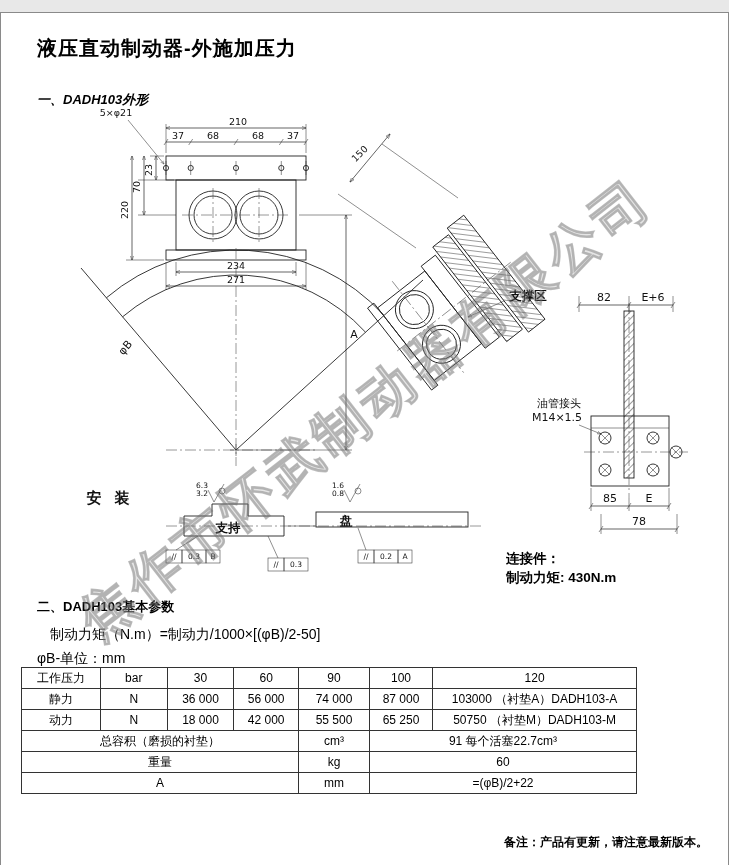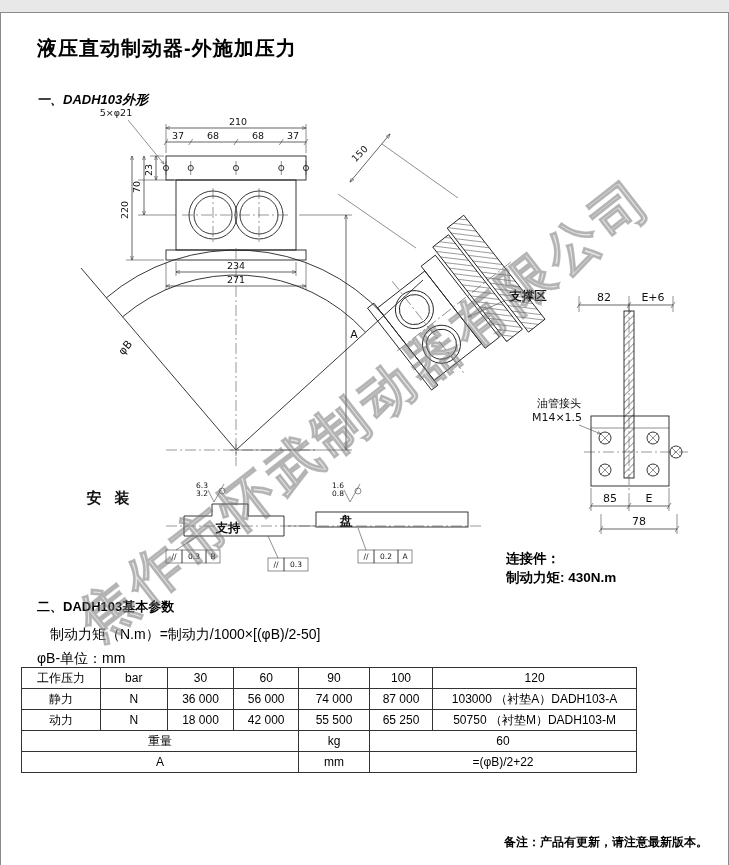--- a/index.html
+++ b/index.html
@@ -318,20 +318,25 @@
     <tr>
       <td>动力</td>
       <td>N</td>
       <td>18 000</td>
       <td>42 000</td>
       <td>55 500</td>
       <td>65 250</td>
       <td>50750 （衬垫M）DADH103-M</td>
     </tr>
     <tr>
+      <td colspan="4">总容积（磨损的衬垫）</td>
+      <td>cm³</td>
+      <td colspan="2">91  每个活塞22.7cm³</td>
+    </tr>
+    <tr>
       <td colspan="4">重量</td>
       <td>kg</td>
       <td colspan="2">60</td>
     </tr>
     <tr>
       <td colspan="4">A</td>
       <td>mm</td>
       <td colspan="2">=(φB)/2+22</td>
     </tr>
   </tbody>

